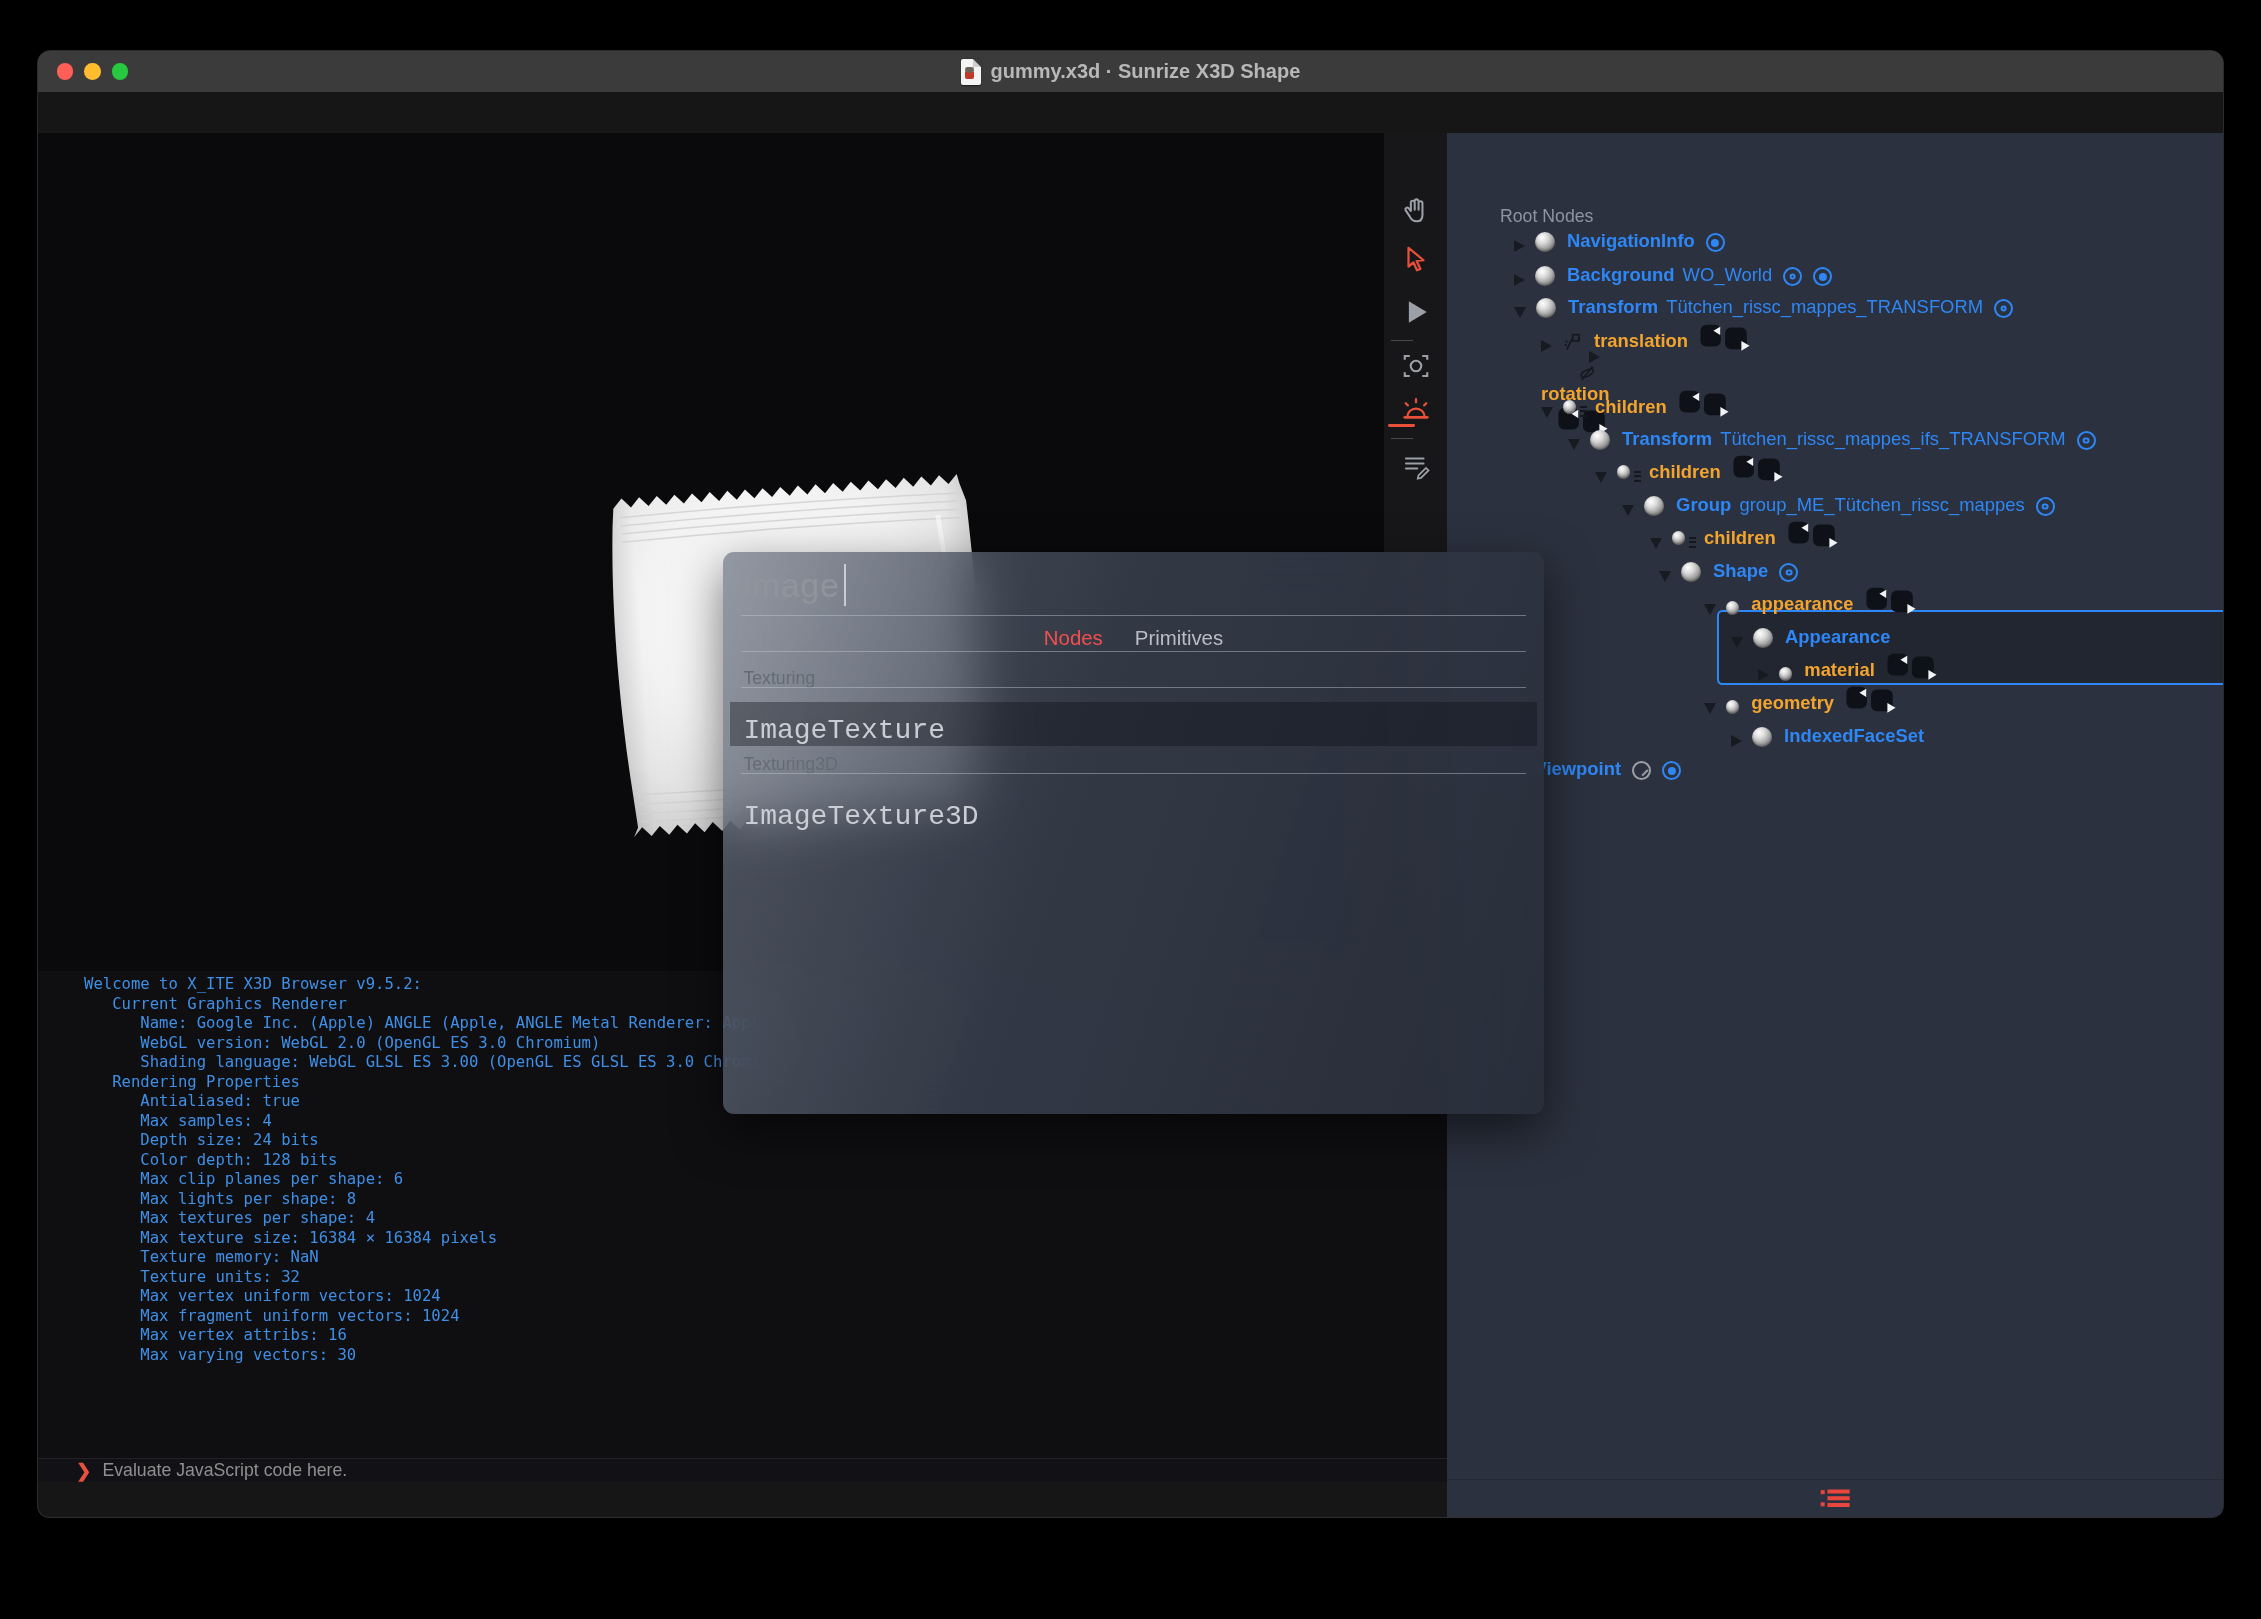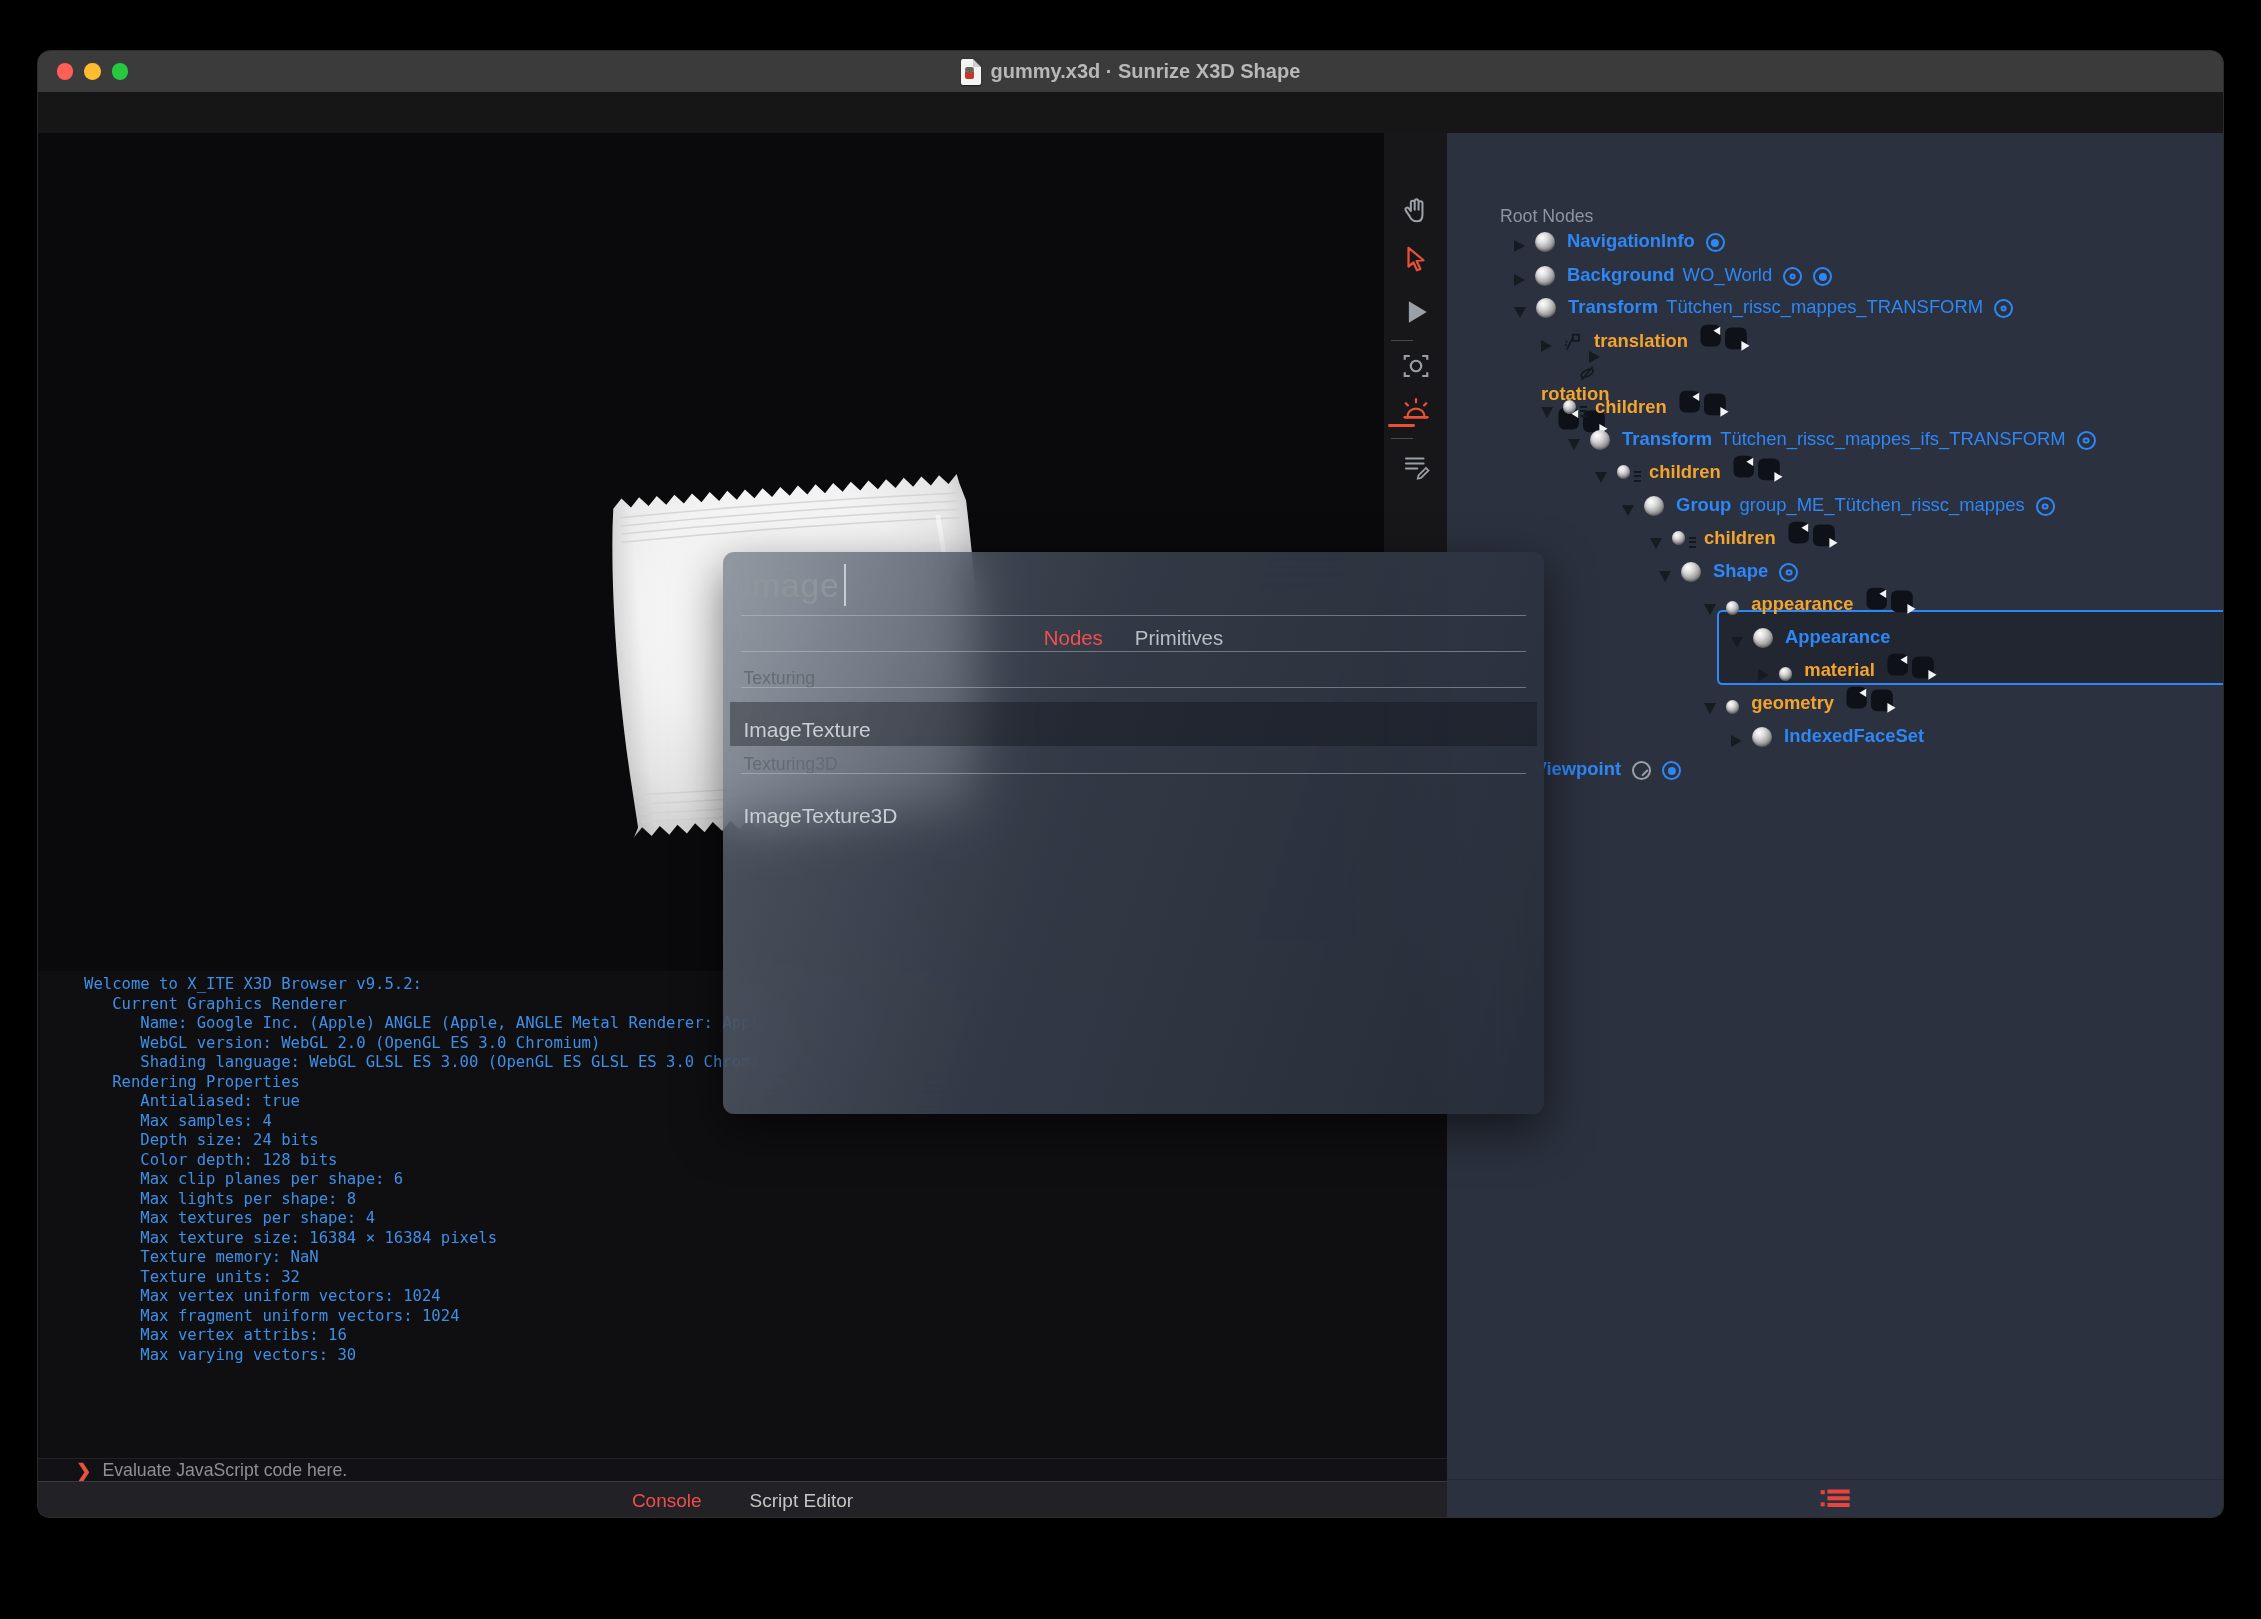--- a/index.html
+++ b/index.html
@@ -93,21 +93,21 @@
           box-shadow:0 16.3px 48px rgba(0,0,0,.55);z-index:50;overflow:hidden;}
   #dlg-query{position:absolute;left:20.4px;top:8.2px;height:50px;display:flex;align-items:center;
           color:#90959c;font-size:34px;font-weight:300;letter-spacing:0.7px;}
   #dlg-caret{width:2.7px;height:42px;background:#c9cdd3;margin-left:4.1px;}
   .dlg-divider{position:absolute;left:17.7px;right:17.7px;height:0;border-top:1.4px solid rgba(195,202,211,.45);}
   #dlg-tabs{position:absolute;left:0;top:71px;width:100%;height:30px;display:flex;
           align-items:center;justify-content:center;gap:32px;font-size:20.4px;}
   .dlg-tab.active{color:#f2504e;font-weight:500;}
   .dlg-tab.inactive{color:#b9bec5;}
   .dlg-section-label{position:absolute;left:20.4px;color:#646b73;font-size:17.7px;}
-  .dlg-item{position:absolute;left:20.4px;color:#c9ced4;font-size:21px;display:flex;align-items:center;height:56px;}
+  .dlg-item{position:absolute;left:20.4px;color:#c9ced4;font-size:28px;display:flex;align-items:center;height:56px;font-family:Liberation Mono, monospace;}
   .dlg-hl{position:absolute;left:6.8px;right:6.8px;height:44px;background:rgba(13,17,24,.38);}
   
   #package{position:absolute;left:569px;top:304px;transform:rotate(-4.2deg);}
 </style>
 </head>
 <body>
 
 <div id="screen">
   <div id="window">
 
@@ -408,24 +408,20 @@
       Texture units: 32
       Max vertex uniform vectors: 1024
       Max fragment uniform vectors: 1024
       Max vertex attribs: 16
       Max varying vectors: 30</pre>
     </div>
     <div id="prompt-row">
       <span class="chev">❯</span>
       <span class="ptext">Evaluate JavaScript code here.</span>
     </div>
-    <div id="bottom-tabs">
-        <span class="console-tab active">Console</span>
-        <span class="console-tab inactive">Script Editor</span>
-      </div>
 
   </div>
 
   <div id="dialog">
     <div id="dlg-query">
       <span>image</span>
       <span id="dlg-caret"></span>
     </div>
     <div class="dlg-divider" style="top:63px"></div>
     <div id="dlg-tabs">

